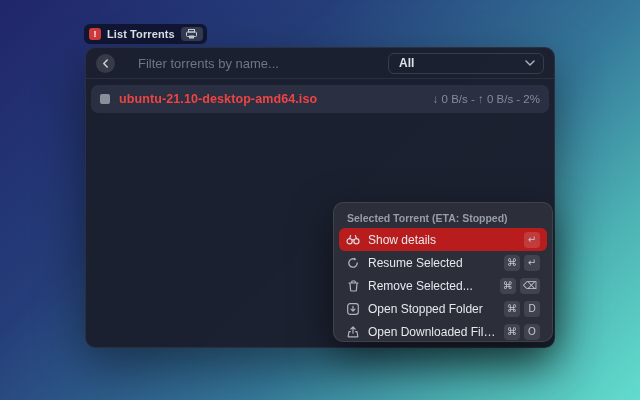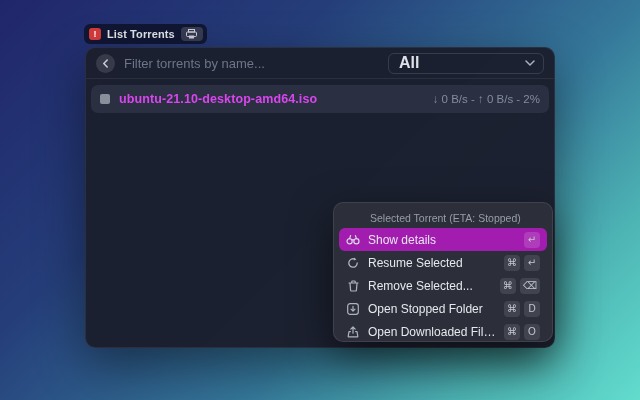--- a/index.html
+++ b/index.html
@@ -35,76 +35,76 @@
   .window {
     position: absolute; left: 85px; top: 47px; width: 470px; height: 301px;
     background: rgba(27,31,47,0.985);
     border: 1px solid rgba(255,255,255,0.07);
     border-radius: 10px;
     box-shadow: 0 18px 50px rgba(0,0,0,0.45);
     display: flex; flex-direction: column;
     overflow: hidden;
   }
   .search-bar {
-    display: flex; align-items: center; gap: 9px;
+    display: flex; align-items: center; gap: 23px;
     height: 31px; padding: 0 10px; flex: 0 0 auto;
     border-bottom: 1px solid rgba(255,255,255,0.07);
   }
   .back-btn {
     width: 19px; height: 19px; border-radius: 50%;
     background: rgba(255,255,255,0.12); border: none;
     display: flex; align-items: center; justify-content: center;
     cursor: pointer; flex: 0 0 auto;
   }
   .search-input {
     flex: 1; background: transparent; border: none; outline: none;
     color: #e7e9ee; font-size: 13px; font-family: inherit;
   }
   .search-input::placeholder { color: #6e7588; }
   .dropdown {
     flex: 0 0 auto; width: 156px; height: 21px;
     border: 1px solid rgba(255,255,255,0.13); border-radius: 6px;
     display: flex; align-items: center; justify-content: space-between;
     padding: 0 8px 0 10px; cursor: pointer;
   }
-  .dropdown .dd-value { color: #dfe2e8; font-size: 16px; font-weight: 600; }
+  .dropdown .dd-value { color: #dfe2e8; font-size: 12px; font-weight: 600; }
 
   .list { flex: 1; padding: 6px 5px; }
   .list-row {
     height: 28px; border-radius: 7px;
     background: #2a2f42;
     display: flex; align-items: center; gap: 9px;
     padding: 0 9px; cursor: pointer;
   }
   .row-ico { width: 10px; height: 10px; border-radius: 2px; background: #8a8f9c; flex: 0 0 auto; }
-  .row-title { color: #d946ef; font-size: 12.5px; font-weight: 600; letter-spacing: .1px; }
+  .row-title { color: #ef4444; font-size: 12.5px; font-weight: 600; letter-spacing: .1px; }
   .row-spacer { flex: 1; }
   .row-accessory { color: #848c9d; font-size: 11.5px; white-space: nowrap; }
 
   
   .action-panel {
     position: absolute; left: 333px; top: 202px; width: 220px; height: 140px;
     background: rgba(45,48,59,0.99);
     border: 1px solid rgba(255,255,255,0.09);
     border-radius: 10px;
     box-shadow: 0 14px 40px rgba(0,0,0,0.55);
     display: flex; flex-direction: column;
     padding: 5px 5px 0 5px;
     overflow: hidden;
   }
   .panel-title {
-    color: #969da9; font-size: 10.5px; font-weight: 400;
-    padding: 4px 8px 4px 8px; flex: 0 0 auto; margin-left: 23px;
+    color: #969da9; font-size: 10.5px; font-weight: 700;
+    padding: 4px 8px 4px 8px; flex: 0 0 auto;
   }
   .action-row {
     height: 23px; border-radius: 6px;
     display: flex; align-items: center; gap: 8px;
     padding: 0 7px; cursor: pointer; flex: 0 0 auto;
   }
-  .action-row.selected { background: #a21caf; }
+  .action-row.selected { background: #b91c1c; }
   .action-row .a-ico { width: 14px; display: flex; justify-content: center; flex: 0 0 auto; }
   .action-row .a-label { color: #e6e8ed; font-size: 12px; font-weight: 500; flex: 1;
     white-space: nowrap; overflow: hidden; text-overflow: ellipsis; }
   .kbd {
     min-width: 16px; height: 16px; border-radius: 4px;
     background: rgba(255,255,255,0.10);
     color: #c3c8d1; font-size: 10px; line-height: 16px; text-align: center;
     padding: 0 3px; flex: 0 0 auto;
   }
   .action-row.selected .kbd { background: rgba(255,255,255,0.14); }

